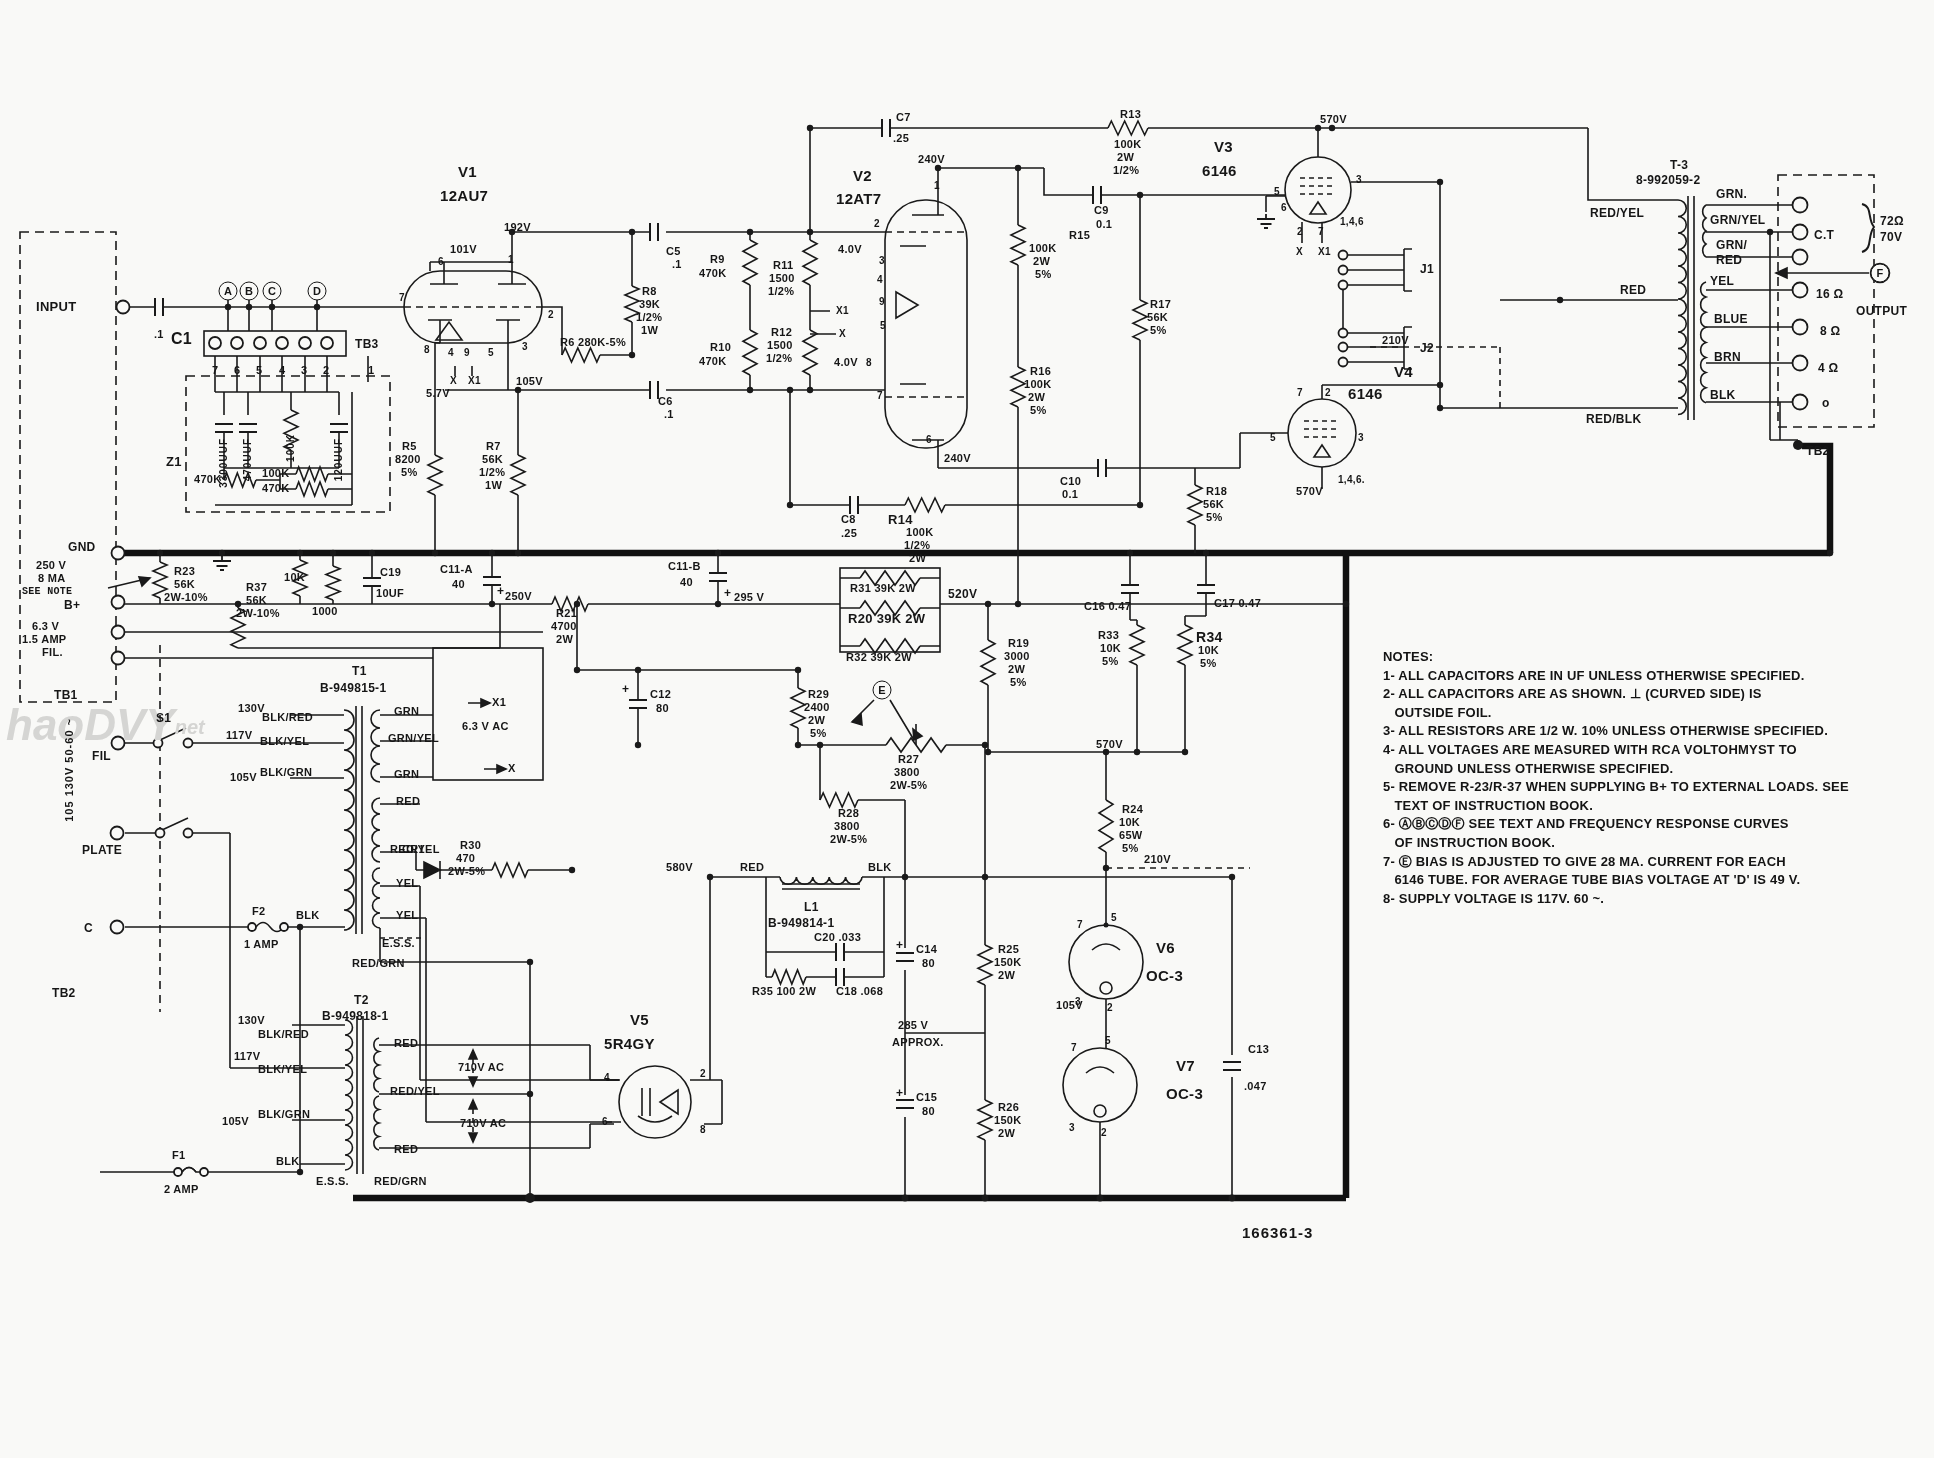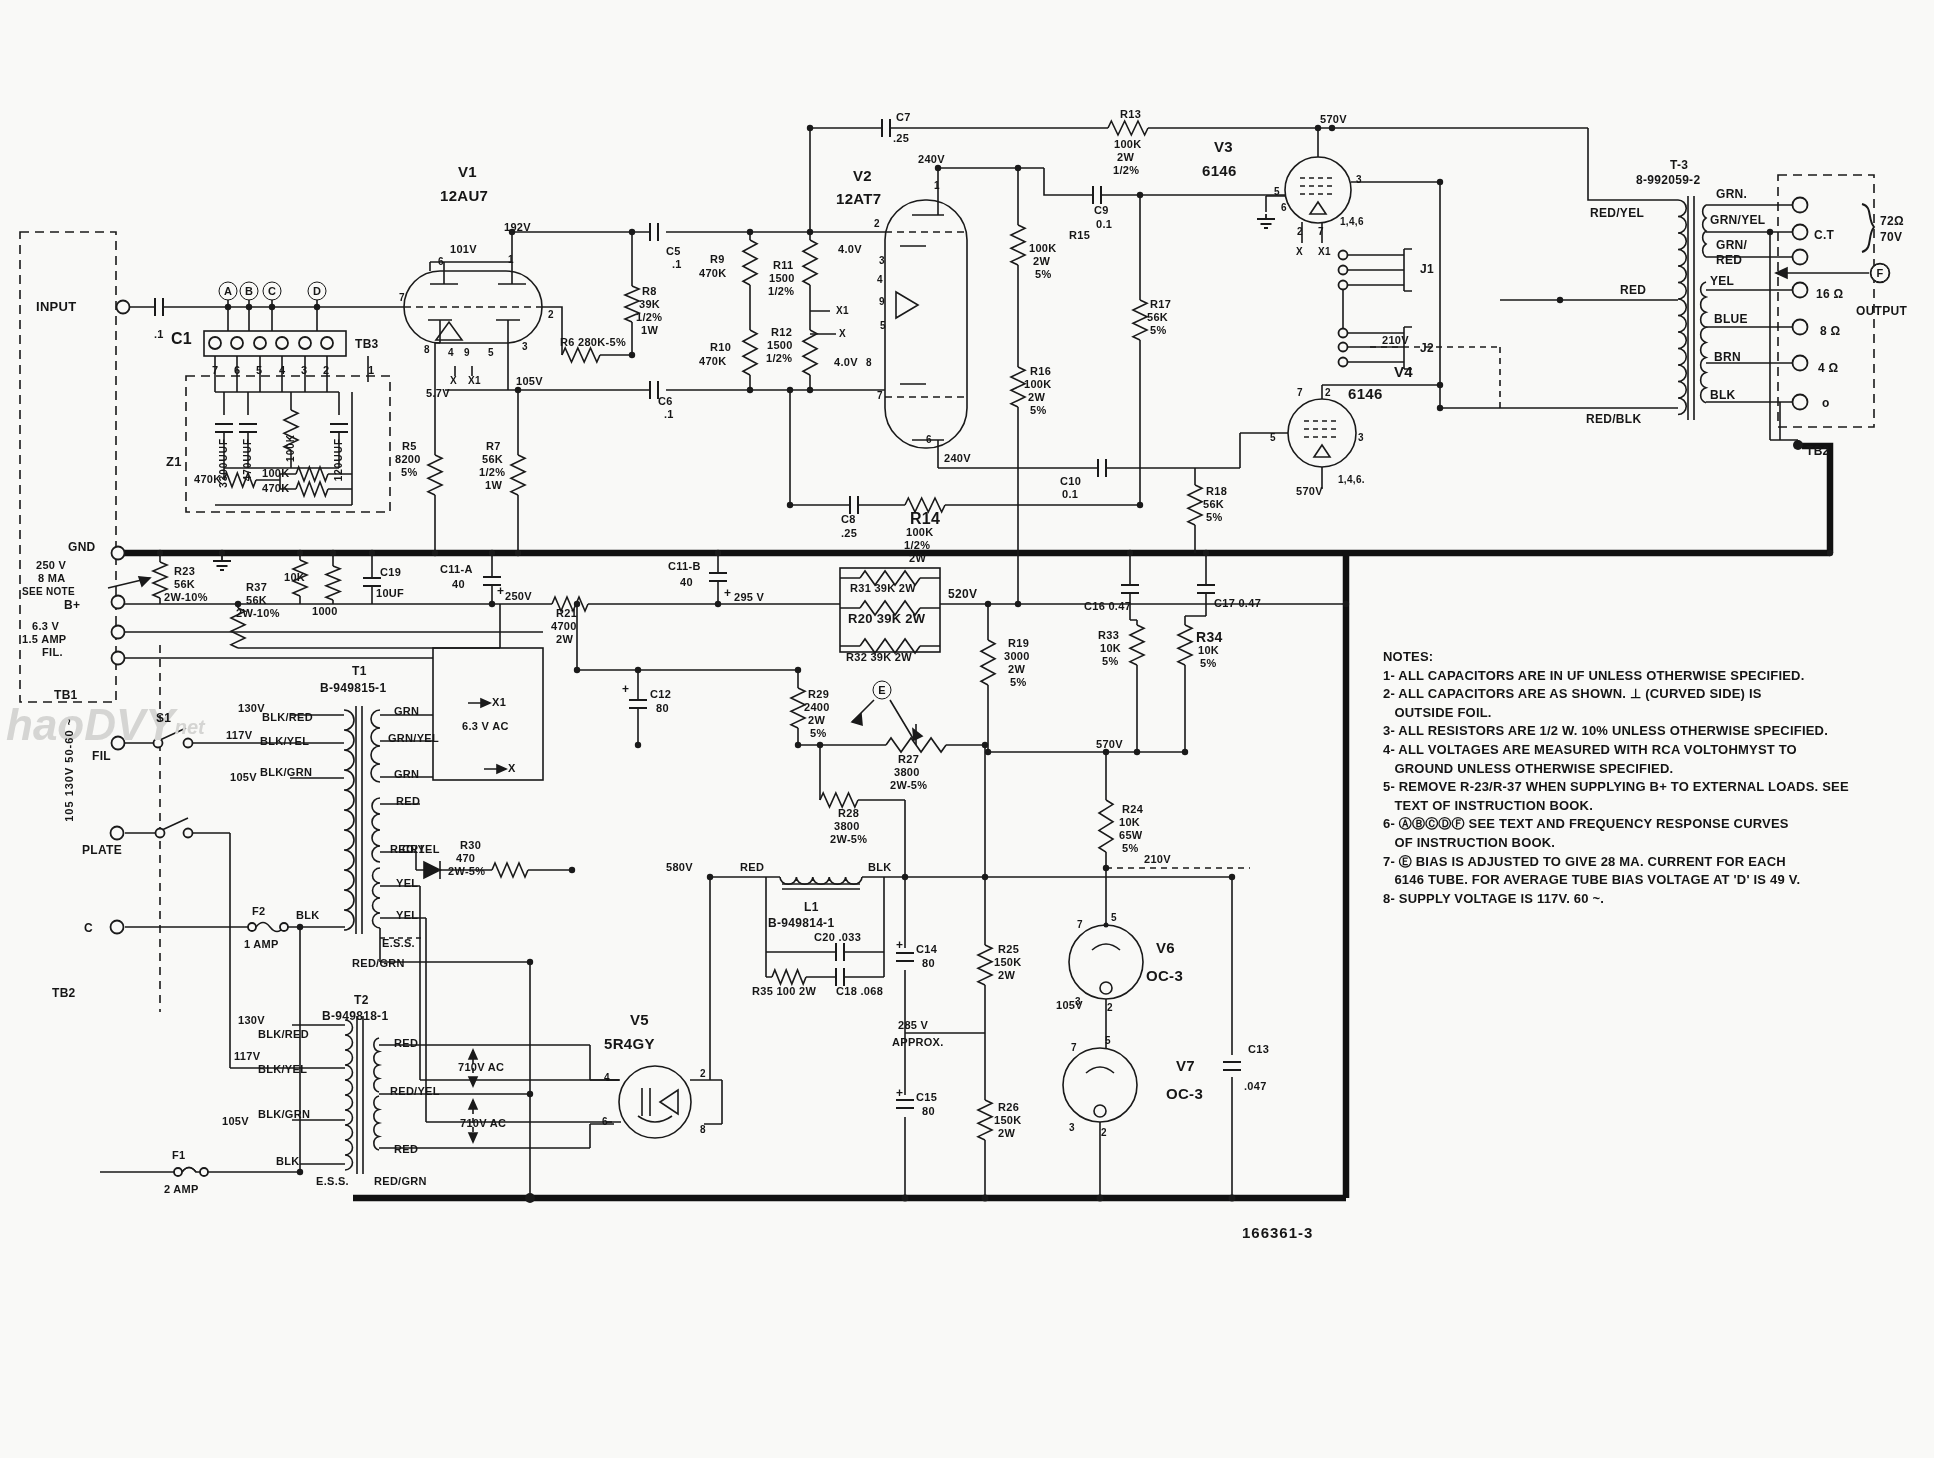--- a/index.html
+++ b/index.html
@@ -502,21 +502,21 @@
       <div class="lbl" style="left: 1024px; top: 385px; font-size: 11px;">100K</div>
       <div class="lbl" style="left: 1028px; top: 398px; font-size: 11px;">2W</div>
       <div class="lbl" style="left: 1030px; top: 411px; font-size: 11px;">5%</div>
       <div class="lbl" style="left: 1060px; top: 482px; font-size: 11px;">C10</div>
       <div class="lbl" style="left: 1062px; top: 495px; font-size: 11px;">0.1</div>
       <div class="lbl" style="left: 1206px; top: 492px; font-size: 11px;">R18</div>
       <div class="lbl" style="left: 1203px; top: 505px; font-size: 11px;">56K</div>
       <div class="lbl" style="left: 1206px; top: 518px; font-size: 11px;">5%</div>
       <div class="lbl" style="left: 841px; top: 520px; font-size: 11px;">C8</div>
       <div class="lbl" style="left: 841px; top: 534px; font-size: 11px;">.25</div>
-      <div class="lbl" style="left: 910px; top: 520px; font-size: 16px;">R14</div>
+      <div class="lbl" style="left: 888px; top: 520px; font-size: 13px;">R14</div>
       <div class="lbl" style="left: 906px; top: 533px; font-size: 11px;">100K</div>
       <div class="lbl" style="left: 904px; top: 546px; font-size: 11px;">1/2%</div>
       <div class="lbl" style="left: 909px; top: 559px; font-size: 11px;">2W</div>
       <div class="lbl" style="left: 1320px; top: 120px; font-size: 11px;">570V</div>
       <div class="lbl" style="left: 1274px; top: 192px; font-size: 10px;">5</div>
       <div class="lbl" style="left: 1281px; top: 208px; font-size: 10px;">6</div>
       <div class="lbl" style="left: 1356px; top: 180px; font-size: 10px;">3</div>
       <div class="lbl" style="left: 1297px; top: 232px; font-size: 10px;">2</div>
       <div class="lbl" style="left: 1318px; top: 232px; font-size: 10px;">7</div>
       <div class="lbl" style="left: 1296px; top: 252px; font-size: 10px;">X</div>
@@ -552,21 +552,21 @@
       <div class="lbl" style="left: 1816px; top: 295px; font-size: 12px;">16 Ω</div>
       <div class="lbl" style="left: 1820px; top: 332px; font-size: 12px;">8 Ω</div>
       <div class="lbl" style="left: 1818px; top: 369px; font-size: 12px;">4 Ω</div>
       <div class="lbl" style="left: 1822px; top: 404px; font-size: 12px;">o</div>
       <div class="lbl" style="left: 1856px; top: 312px; font-size: 12px;">OUTPUT</div>
       <div class="lbl c" style="left: 1880px; top: 273px; font-size: 11px;">F</div>
       <div class="lbl" style="left: 1806px; top: 452px; font-size: 12px;">TB2</div>
       <div class="lbl" style="left: 68px; top: 548px; font-size: 12px;">GND</div>
       <div class="lbl" style="left: 36px; top: 566px; font-size: 11px;">250 V</div>
       <div class="lbl" style="left: 38px; top: 579px; font-size: 11px;">8 MA</div>
-      <div class="lbl" style="left: 22px; top: 592px; font-size: 10px;">SEE NOTE</div>
+      <div class="lbl" style="left: 22px; top: 592px; font-size: 10px; font-family: Liberation Mono, monospace;">SEE NOTE</div>
       <div class="lbl" style="left: 64px; top: 606px; font-size: 12px;">B+</div>
       <div class="lbl" style="left: 32px; top: 627px; font-size: 11px;">6.3 V</div>
       <div class="lbl" style="left: 22px; top: 640px; font-size: 11px;">1.5 AMP</div>
       <div class="lbl" style="left: 42px; top: 653px; font-size: 11px;">FIL.</div>
       <div class="lbl" style="left: 54px; top: 686px; font-size: 12px; margin-top: 10px;">TB1</div>
       <div class="lbl" style="left: 174px; top: 572px; font-size: 11px;">R23</div>
       <div class="lbl" style="left: 174px; top: 585px; font-size: 11px;">56K</div>
       <div class="lbl" style="left: 164px; top: 598px; font-size: 11px;">2W-10%</div>
       <div class="lbl" style="left: 246px; top: 588px; font-size: 11px;">R37</div>
       <div class="lbl" style="left: 246px; top: 601px; font-size: 11px;">56K</div>

